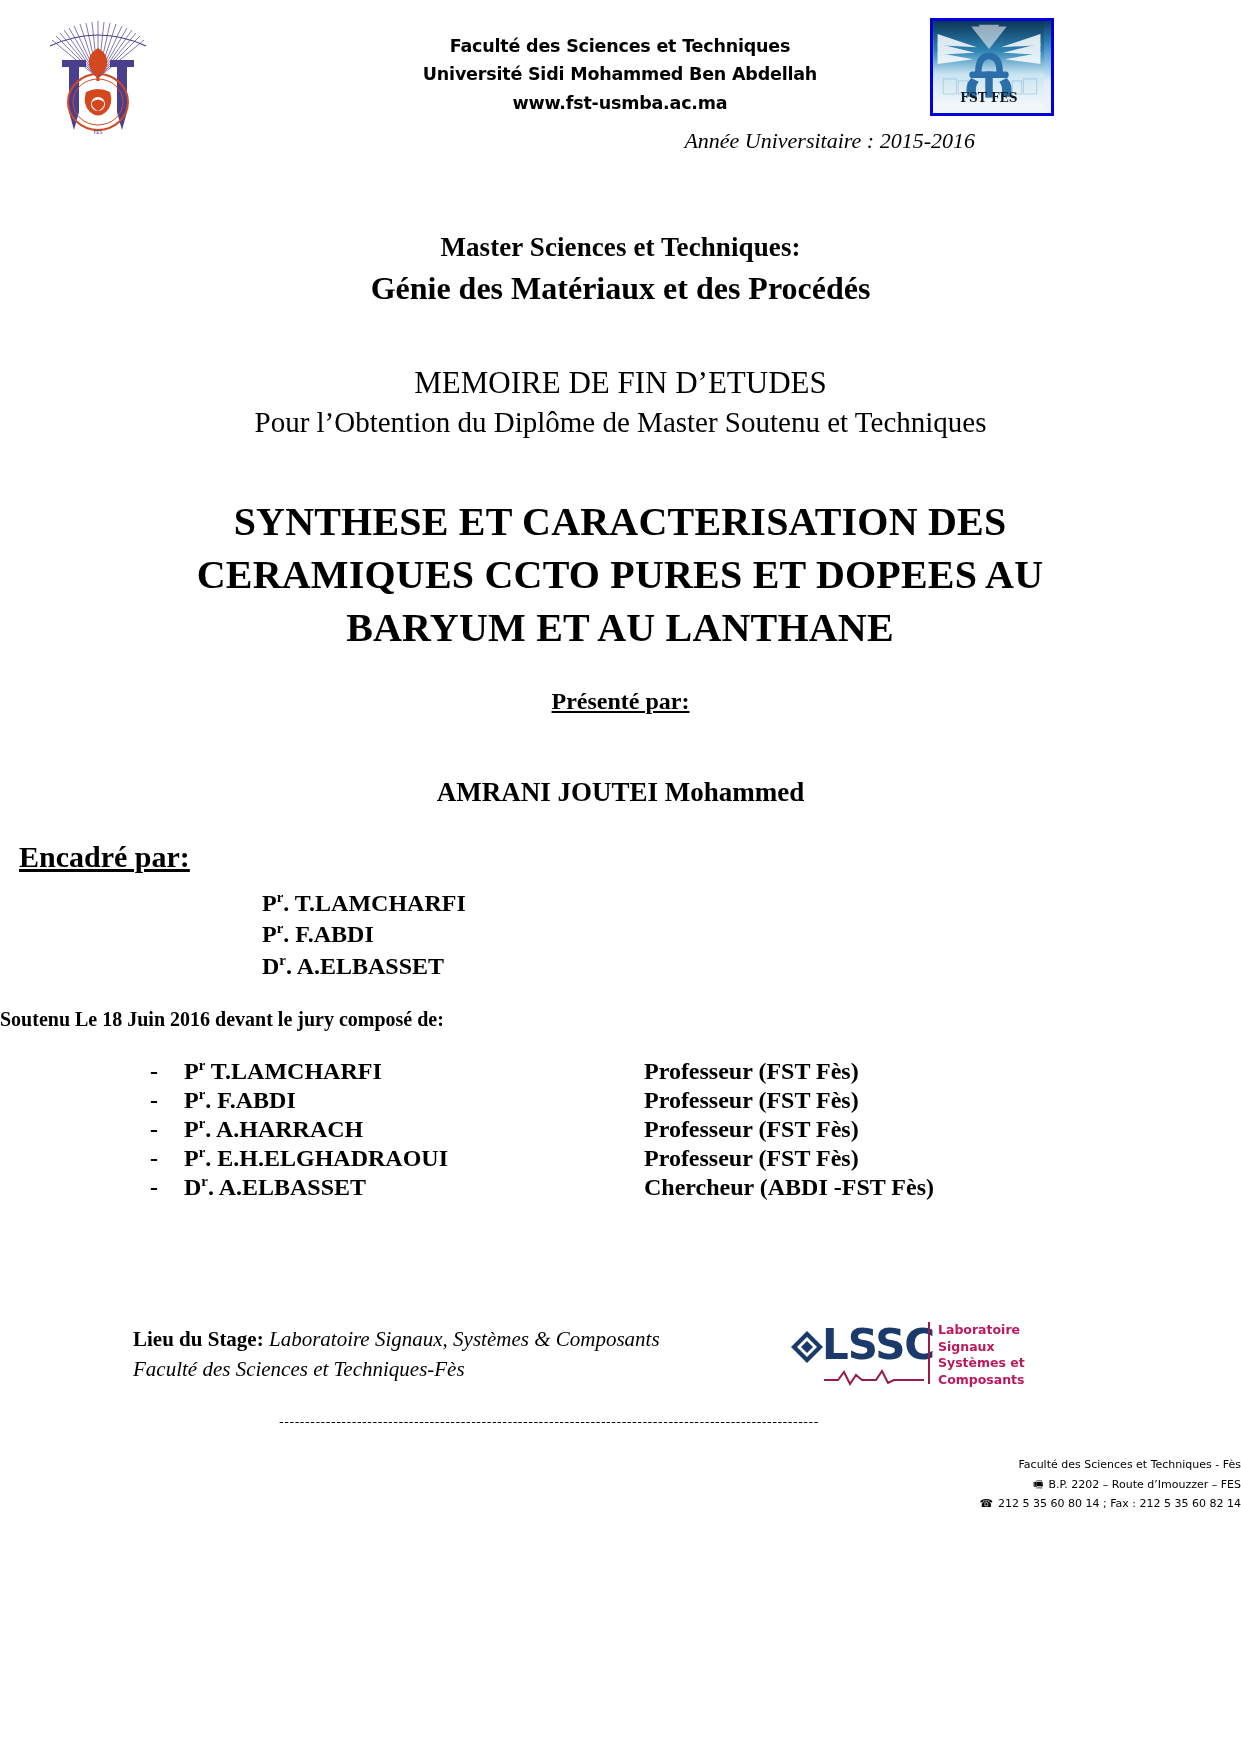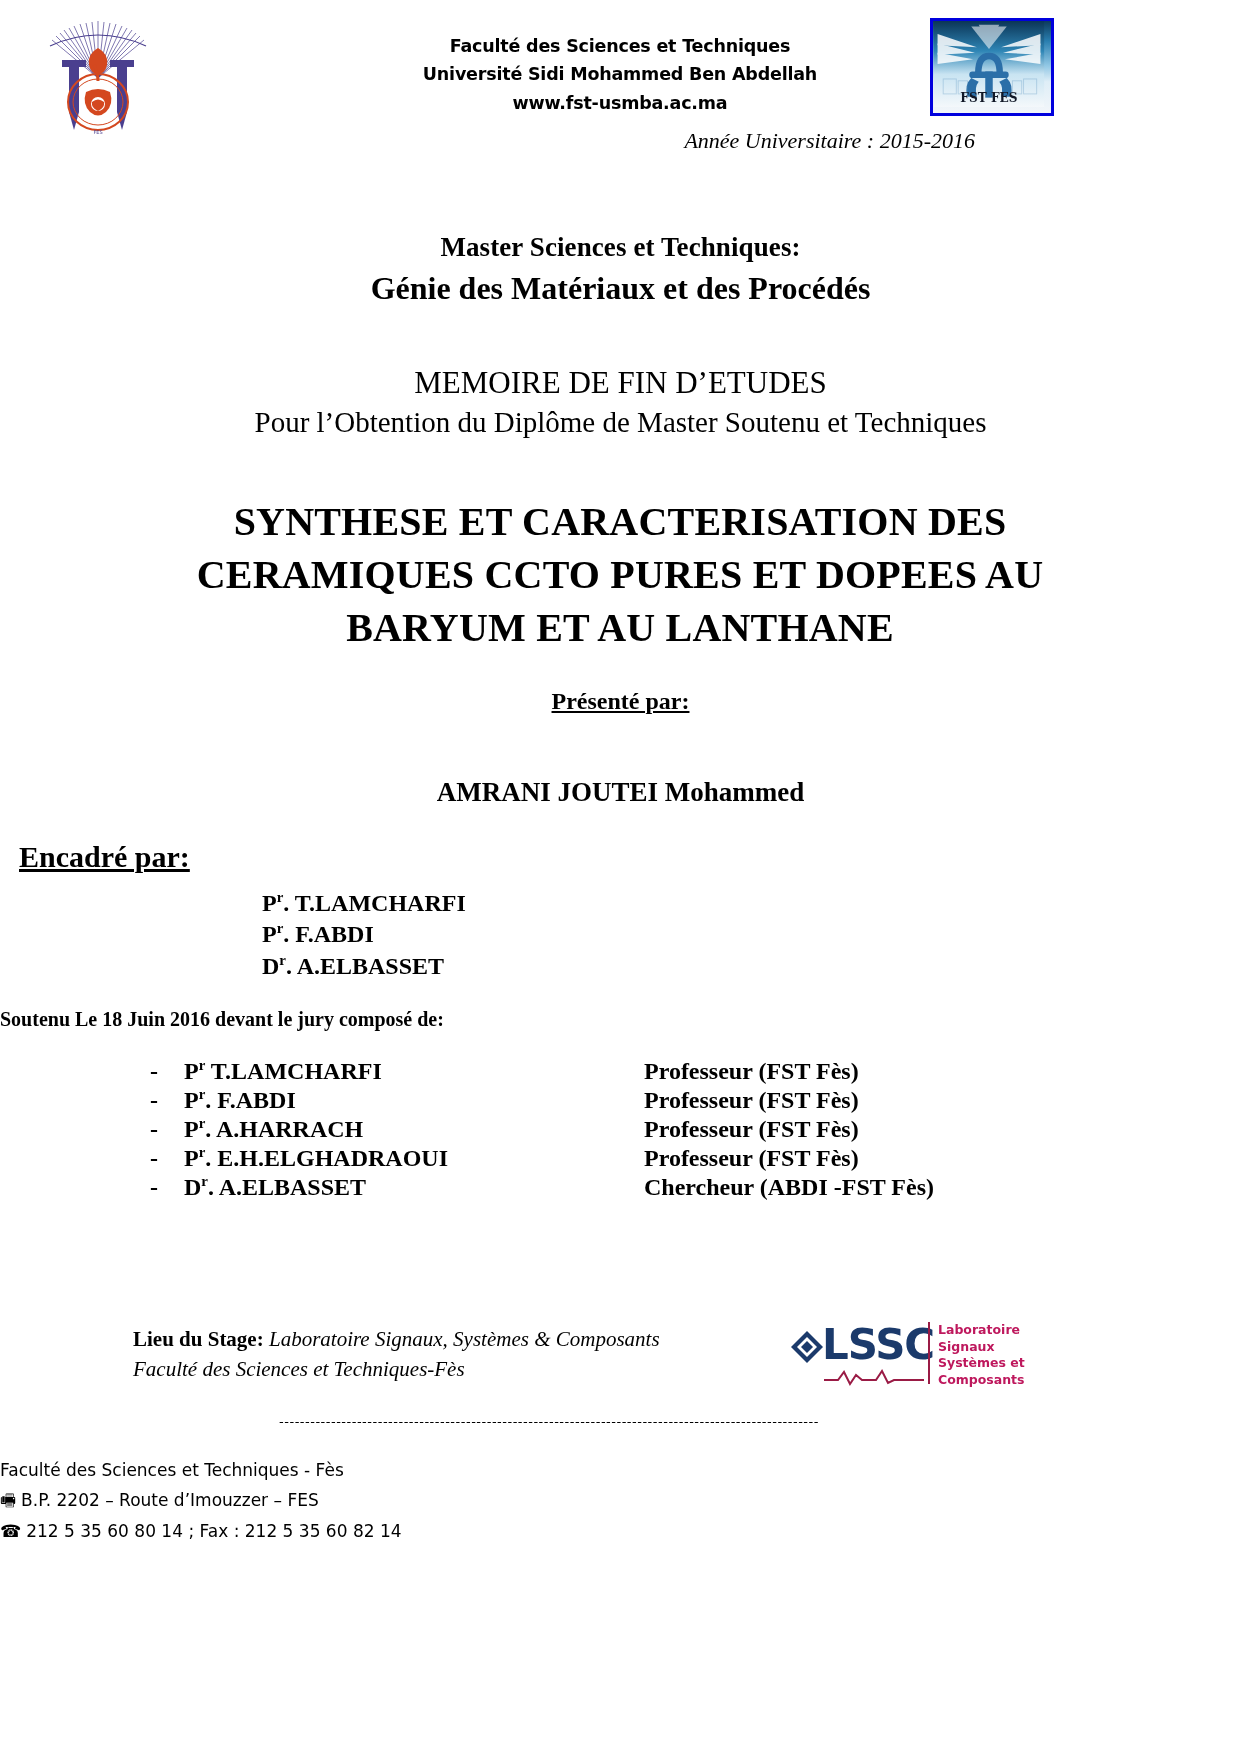--- a/index.html
+++ b/index.html
@@ -259,23 +259,23 @@
     color: #000;
     white-space: nowrap;
     overflow: hidden;
     letter-spacing: 0.5px;
   }
 
   .contact {
     position: absolute;
     top: 1455px;
     left: 0; right: 0;
-    text-align: left;
-    font-family: "DejaVu Sans", sans-serif;
-    font-size: 17px;
+    text-align: right;
+    font-family: "DejaVu Sans", sans-serif;
+    font-size: 11px;
     line-height: 1.78;
   }
   .contact-line { display: block; }
   .glyph-fax, .glyph-phone {
     display: inline-block;
     margin-right: 5px;
     font-family: "DejaVu Sans", sans-serif;
   }
 </style>
 </head>

